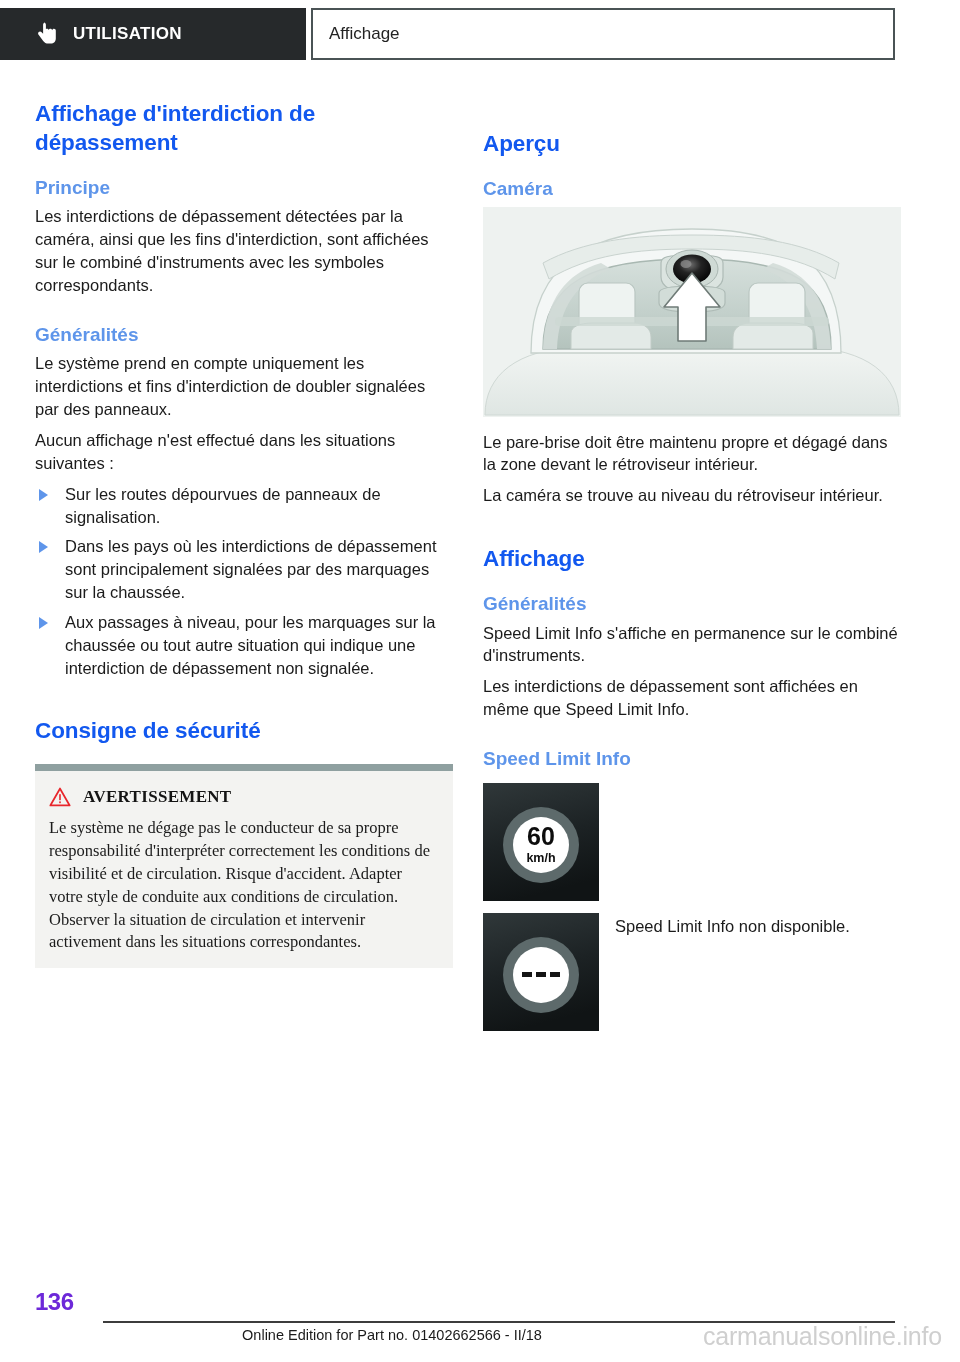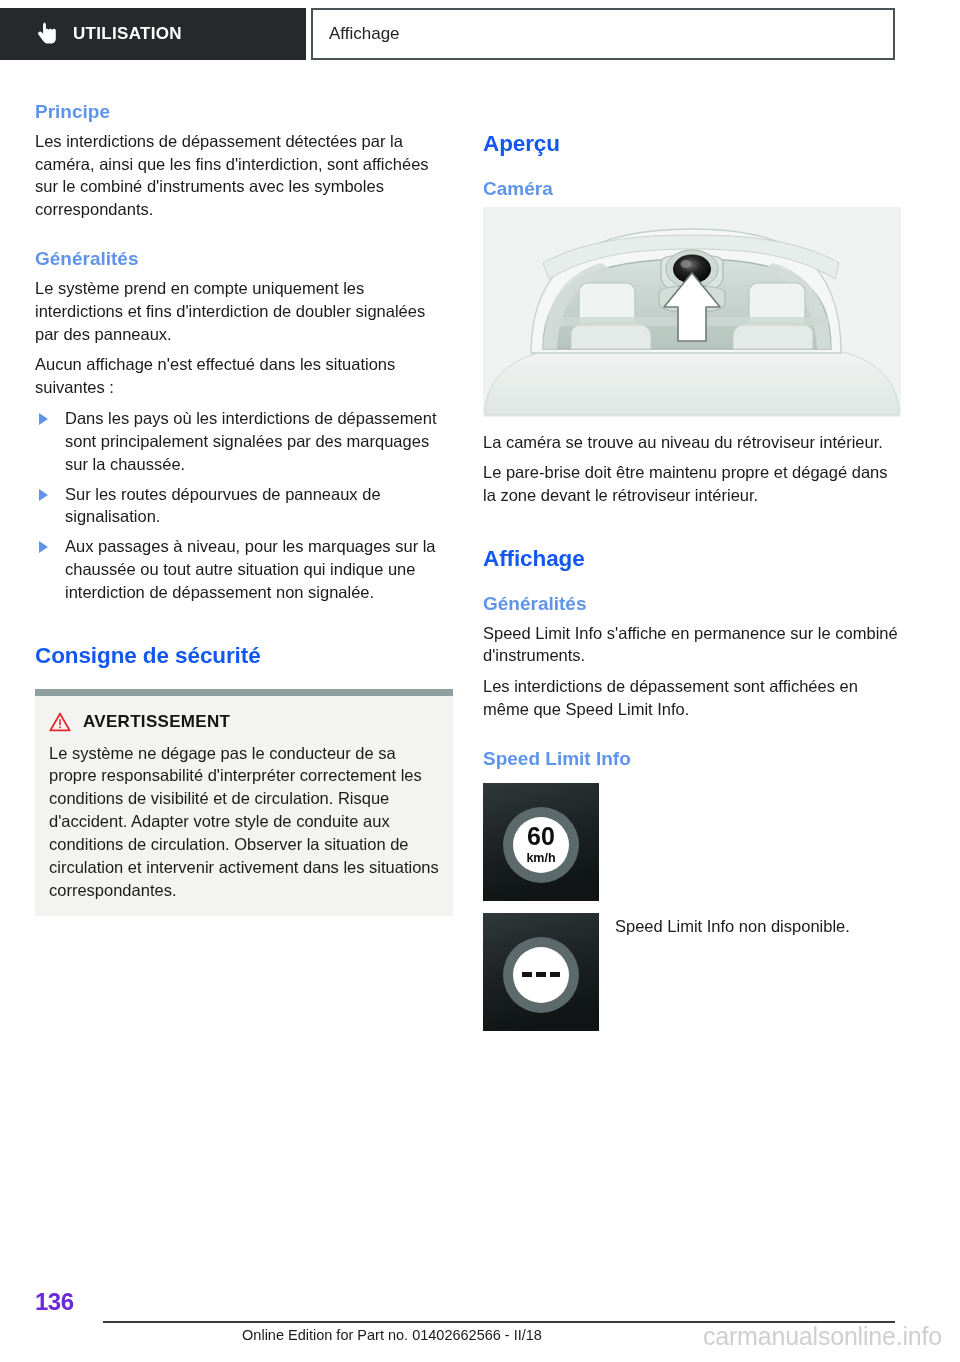--- a/index.html
+++ b/index.html
@@ -133,20 +133,21 @@
     background: #f3f3f1;
     box-sizing: border-box;
   }
   .warning-bar {
     height: 7px;
     background: #8fa0a0;
     width: 100%;
   }
   .warning-inner {
     padding: 16px 14px 14px 14px;
+    font-family: Liberation Serif, serif;
   }
   .warning-head {
     display: flex;
     align-items: center;
     margin-bottom: 10px;
   }
   .warn-tri-icon {
     width: 22px;
     height: 20px;
     margin-right: 12px;
@@ -247,36 +248,37 @@
     </svg>
     <span class="header-tab-label">UTILISATION</span>
   </div>
   <div class="header-crumb">
     <span class="header-crumb-label">Affichage</span>
   </div>
 </div>
 
 <div class="col col-left">
 
+  <h1 class="sec-title">Affichage d'interdiction de dépassement</h1>
 
   <h2 class="sub-title">Principe</h2>
   <p class="body-text">Les interdictions de dépassement détectées par la caméra, ainsi que les fins d'interdiction, sont affichées sur le combiné d'instruments avec les symboles correspondants.</p>
 
   <h2 class="sub-title gap">Généralités</h2>
   <p class="body-text">Le système prend en compte uniquement les interdictions et fins d'interdiction de doubler signalées par des panneaux.</p>
   <p class="body-text">Aucun affichage n'est effectué dans les situations suivantes :</p>
 
   <ul class="bullets">
     <li>
       <span class="tri-icon"></span>
-      <span>Dans les pays où les interdictions de dépassement sont principalement signalées par des marquages sur la chaussée.</span>
+      <span>Sur les routes dépourvues de panneaux de signalisation.</span>
     </li>
     <li>
       <span class="tri-icon"></span>
-      <span>Sur les routes dépourvues de panneaux de signalisation.</span>
+      <span>Dans les pays où les interdictions de dépassement sont principalement signalées par des marquages sur la chaussée.</span>
     </li>
     <li>
       <span class="tri-icon"></span>
       <span>Aux passages à niveau, pour les marquages sur la chaussée ou tout autre situation qui indique une interdiction de dépassement non signalée.</span>
     </li>
   </ul>
 
   <h1 class="sec-title spaced-top">Consigne de sécurité</h1>
 
   <div class="warning-box">
@@ -345,22 +347,22 @@
     <path d="M178 56 C178 50 184 48 209 48 C234 48 240 50 240 56 L240 70 C240 80 228 86 209 86 C190 86 178 80 178 70 Z" fill="#dbe4e0" stroke="#aebbb6" stroke-width="1.2"></path>
     <path d="M176 86 C176 82 186 79 209 79 C232 79 242 82 242 86 L242 96 C242 102 230 105 209 105 C188 105 176 102 176 96 Z" fill="#d2ddd8" stroke="#aebbb6" stroke-width="1.2"></path>
 
     <ellipse cx="209" cy="62" rx="26" ry="19" fill="#cfdad5" stroke="#a9b6b1" stroke-width="1"></ellipse>
     <ellipse cx="209" cy="62" rx="19" ry="14.5" fill="url(#lensGrad)"></ellipse>
     <ellipse cx="203" cy="57" rx="5.5" ry="4" fill="#8e8e8e" opacity="0.75"></ellipse>
 
     <path d="M209 66 L237 100 L223 100 L223 134 L195 134 L195 100 L181 100 Z" fill="#ffffff" stroke="#6f7b77" stroke-width="1.6" stroke-linejoin="round"></path>
   </svg>
 
+  <p class="body-text">Le pare-brise doit être maintenu propre et dégagé dans la zone devant le rétroviseur intérieur.</p>
   <p class="body-text">La caméra se trouve au niveau du rétroviseur intérieur.</p>
-  <p class="body-text">Le pare-brise doit être maintenu propre et dégagé dans la zone devant le rétroviseur intérieur.</p>
 
   <h1 class="sec-title spaced-top">Affichage</h1>
 
   <h2 class="sub-title">Généralités</h2>
   <p class="body-text">Speed Limit Info s'affiche en permanence sur le combiné d'instruments.</p>
   <p class="body-text">Les interdictions de dépassement sont affichées en même que Speed Limit Info.</p>
 
   <h2 class="sub-title gap">Speed Limit Info</h2>
 
   <div class="icon-row">

